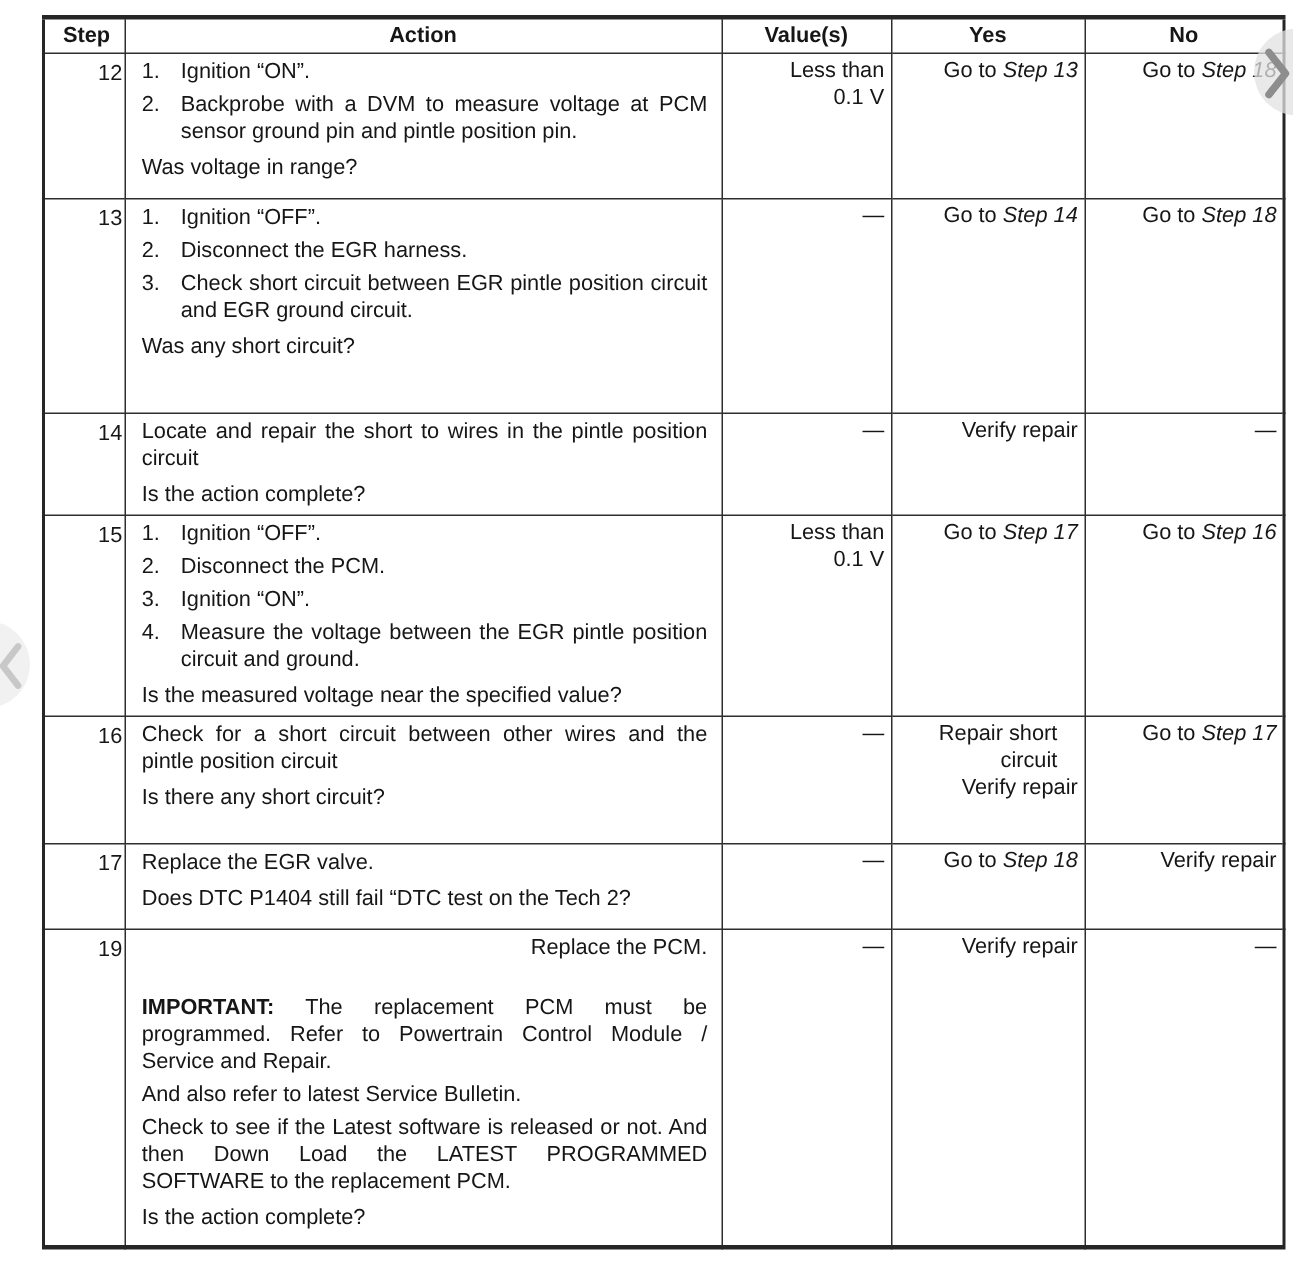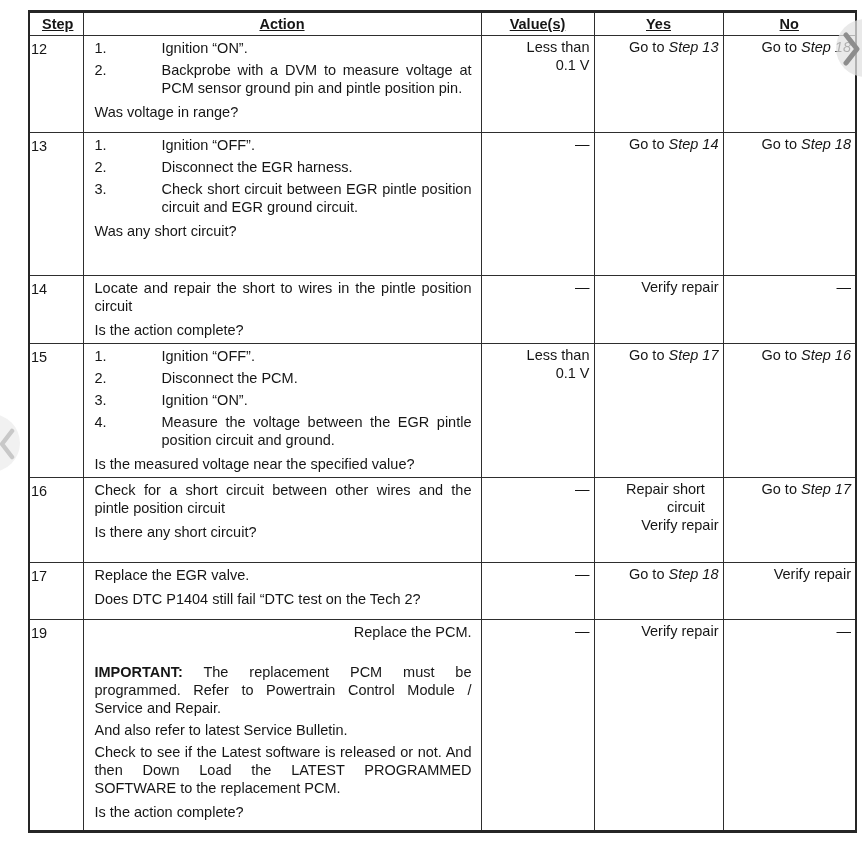--- a/index.html
+++ b/index.html
@@ -13,27 +13,27 @@
   table.diag{
     position:absolute;left:28px;top:10px;
     width:827px;table-layout:fixed;border-collapse:collapse;
     border:2px solid #262626;border-top-width:3px;border-bottom-width:3px;
   }
   table.diag th, table.diag td{
     border:1.5px solid #2e2e2e;
     font-size:14.5px;line-height:18px;
     vertical-align:top;overflow:hidden;
   }
-  th{font-size:15px;font-weight:bold;text-align:center;padding:2px 12px;vertical-align:middle;text-decoration:underline;}
-  td.step{ text-align:left;padding-top:4px;font-size:15px;}
+  th{font-size:15px;font-weight:bold;text-align:center;padding:2px 12px;vertical-align:middle;}
+  td.step{ text-align:right;padding-top:4px;font-size:15px;}
   td.action{padding:3px 9px 4px 11px;}
   .af{display:flex;flex-direction:column;height:100%;}
   .item{display:flex;margin-bottom:4px;}
   .item .n{flex:0 0 26px;}
-  .item .t{flex:1;text-align:justify;margin-left:41px;}
+  .item .t{flex:1;text-align:justify;}
   .para{margin-bottom:4px;text-align:justify;}
   .gap-after{margin-bottom:22px;text-align:right;}
   .q{margin-top:auto;padding-top:2px;}
   td.vc{vertical-align:bottom;text-align:right;padding:2px 4px 7px 4px;}
   td.vc i{font-style:italic;}
   .narrow{max-width:6.4em;margin:0 auto;}
   
   .nav-btn{position:absolute;width:58px;height:58px;border-radius:50%;z-index:5;}
   .nav-btn.next{left:836px;top:19px;background:rgba(226,226,226,0.75);}
   .nav-btn.prev{left:-38px;top:414px;background:rgba(233,233,233,0.65);}

